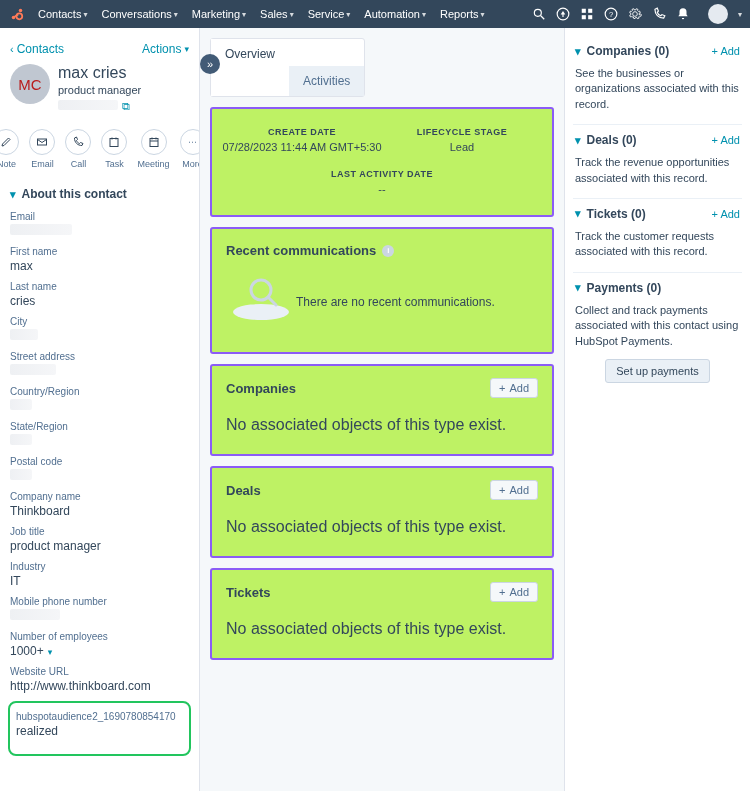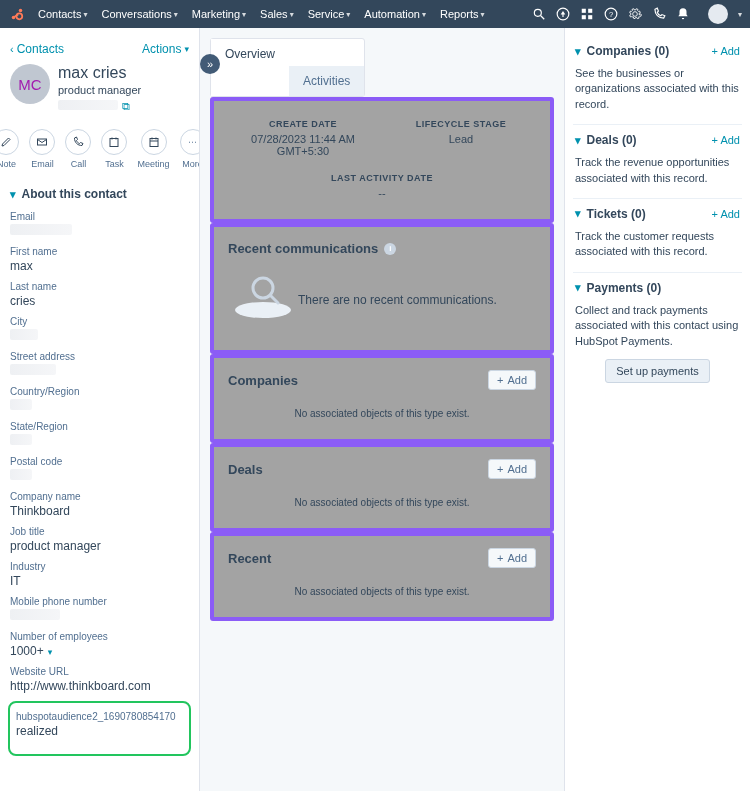--- a/index.html
+++ b/index.html
@@ -22,21 +22,21 @@
   .col::-webkit-scrollbar { width: 6px; }
   .col::-webkit-scrollbar-thumb { background: #cbd6e2; border-radius: 3px; }
   
   
   .left { background: #fff; border-right: 1px solid #dfe3eb; padding: 10px 8px 10px 8px; }
   .left-head { display: flex; justify-content: space-between; align-items: center; padding: 4px 2px 8px; }
   .back-link { color: #0091ae; font-size: 12px; display:flex; align-items:center; gap:3px; cursor:pointer; }
   .actions-link { color: #0091ae; font-size: 12px; display:flex; align-items:center; gap:3px; cursor:pointer; }
   .bounce-notice { border: 1px solid #00bda5; border-radius: 3px; padding: 8px 10px; font-size: 11px; margin: 4px 2px 12px; }
   .contact-head { display:flex; gap:8px; padding: 0 2px 6px; }
-  .avatar-lg { width: 40px; height: 40px; border-radius: 50%; background: #c0c7d1; color:#a21caf; display:flex; align-items:center; justify-content:center; font-size:15px; }
+  .avatar-lg { width: 40px; height: 40px; border-radius: 50%; background: #c0c7d1; color:#b91c1c; display:flex; align-items:center; justify-content:center; font-size:15px; }
   .contact-name { font-size: 16px; font-weight: 300; color:#33475b; }
   .contact-title { font-size: 11px; color:#33475b; margin-top:2px; }
   .redact { display:inline-block; height:10px; border-radius:2px; background: linear-gradient(90deg,#eef0f3,#f5f6f8); }
   .dup-icon { color:#0091ae; font-size:11px; margin-left:4px; }
   
   .action-row { display:flex; justify-content:center; gap:10px; margin: 10px 0 12px; }
   .action-btn { display:flex; flex-direction:column; align-items:center; gap:4px; font-size:9px; color:#516f90; cursor:pointer; }
   .action-btn .circ { width:26px;height:26px;border-radius:50%; border:1px solid #cbd6e2; display:flex; align-items:center; justify-content:center; color:#33475b; }
   
   .section-head { display:flex; align-items:center; gap:6px; font-size:12px; font-weight:600; color:#33475b; padding: 6px 2px; cursor:pointer; }
@@ -50,39 +50,39 @@
   .green-box { border: 2px solid #22c55e; border-radius: 8px; padding: 4px 4px; margin-top:4px; }
   
   
   .mid { background:#f5f8fa; padding: 10px 10px 20px; position:relative; }
   .tabs { display:flex; background:#fff; border:1px solid #dfe3eb; border-radius:3px; width:max-content; }
   .tab { padding: 8px 14px; font-size:12px; cursor:pointer; }
   .tab.active { background:#fff; font-weight:500; }
   .tab.inactive { background:#eaf0f6; color:#516f90;margin-top:27px; }
   .collapse-btn { position:absolute; left:-0px; top:26px; width:20px;height:20px;border-radius:50%; background:#425b76; color:#fff; display:flex;align-items:center;justify-content:center; font-size:11px; cursor:pointer; z-index: 5; }
   
-  .card { background:#a3a3a3; border:4px solid #8b5cf6; border-radius:3px; }
+  .card { background:#bef264; border:2px solid #8b5cf6; border-radius:3px; margin-top:10px; }
   .meta-card { padding: 18px 10px 20px; text-align:center; }
   .meta-row { display:flex; justify-content:space-around; }
   .meta-col { flex:1; }
   .meta-label { font-size:9px; letter-spacing:.5px; color:#33475b; font-weight:600; }
   .meta-value { font-size:11px; color:#33475b; margin-top:4px; }
   .meta-row2 { margin-top:16px; }
   
   .rc-card { padding: 14px 14px 30px; }
   .rc-head { font-size:13px; font-weight:600; display:flex; align-items:center; gap:6px; }
   .rc-head .info { width:12px;height:12px;border-radius:50%;background:#cbd6e2;display:flex;align-items:center;justify-content:center;font-size:8px;color:#fff; }
   .rc-illus { display:flex; flex-direction:row; align-items:center; margin-top:14px; }
   .rc-empty-text { font-size:12px; color:#33475b; margin-top:10px; }
   
   .assoc-card { padding: 12px 14px 20px; }
   .assoc-head { display:flex; justify-content:space-between; align-items:center; }
   .assoc-title { font-size:13px; font-weight:600; }
   .add-pill { border:1px solid #cbd6e2; border-radius:3px; padding:3px 8px; font-size:11px; color:#516f90; display:flex; align-items:center; gap:4px; cursor:pointer; background:#f5f8fa; }
-  .assoc-empty { text-align:center; font-size:10px; color:#33475b; margin-top:18px; }
+  .assoc-empty { text-align:left; font-size:16px; color:#33475b; margin-top:18px; }
   
   
   .right { background:#fff; border-left:1px solid #dfe3eb; padding: 8px 8px; }
   .rsec { border-bottom:1px solid #eaf0f6; padding: 8px 2px 12px; }
   .rsec-head { display:flex; align-items:center; justify-content:space-between; }
   .rsec-title { font-size:12px; font-weight:600; display:flex; align-items:center; gap:6px; }
   .rsec-title .chev { color:#0091ae; font-size:11px; }
   .addlink { color:#0091ae; font-size:11px; font-weight:400; cursor:pointer; }
   .rsec-desc { font-size:11px; color:#33475b; margin-top:8px; line-height:1.4; }
   .setup-btn { margin:10px auto 0; display:block; background:#eaf0f6; border:1px solid #cbd6e2; color:#33475b; font-size:11px; padding:5px 10px; border-radius:3px; cursor:pointer; }
@@ -383,21 +383,21 @@
         <div class="add-pill">
             <span>+</span>
             <span>Add</span>
           </div>
       </div>
       <div class="assoc-empty">No associated objects of this type exist.</div>
     </div>
 
     <div class="card assoc-card">
       <div class="assoc-head">
-        <div class="assoc-title">Recent</div>
+        <div class="assoc-title">Tickets</div>
         <div class="add-pill">
             <span>+</span>
             <span>Add</span>
           </div>
       </div>
       <div class="assoc-empty">No associated objects of this type exist.</div>
     </div>
   </div>
 
   <div class="col right">

